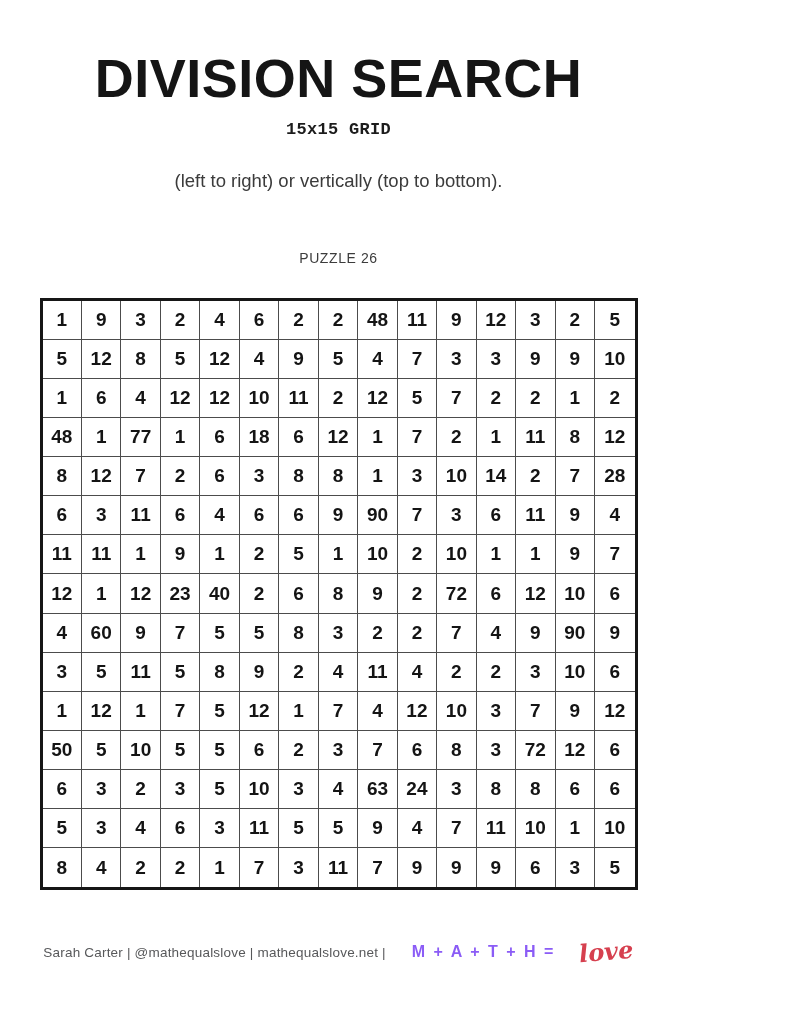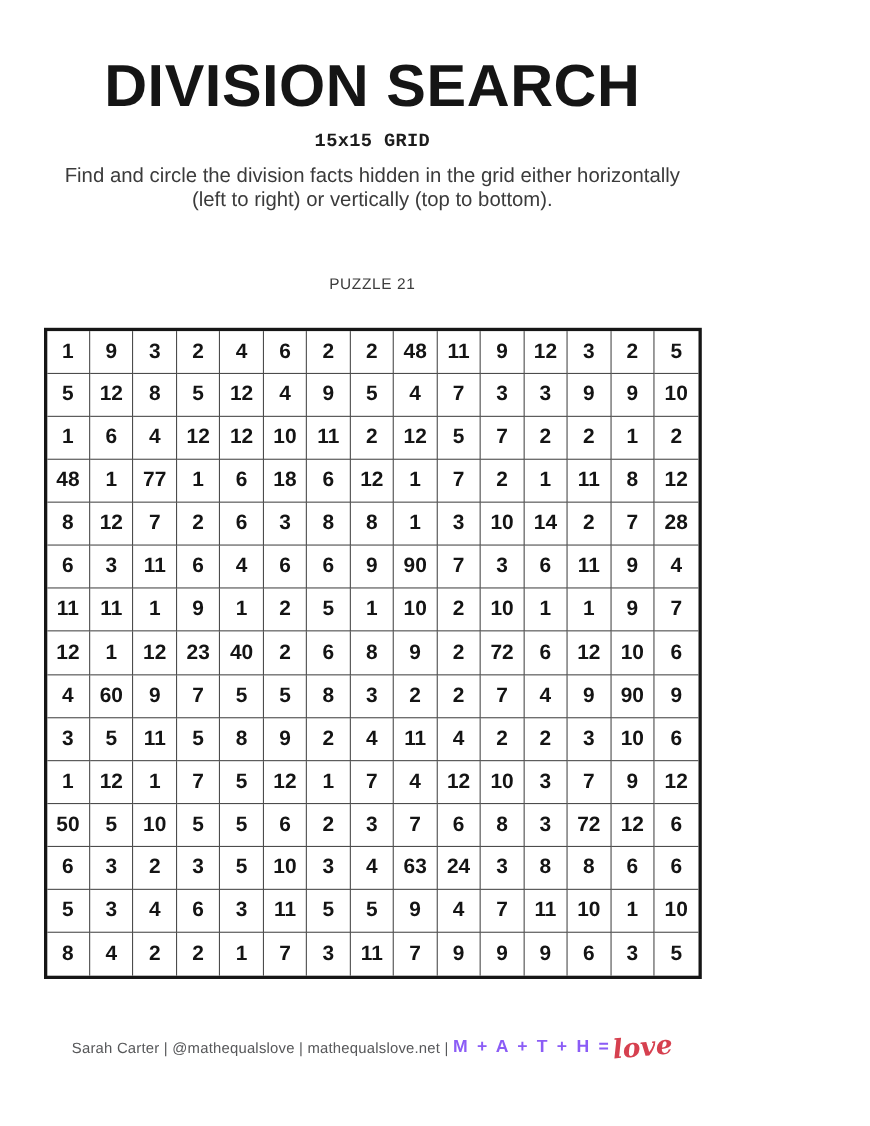--- a/index.html
+++ b/index.html
@@ -67,21 +67,21 @@
     font-weight: 700;
     color: #141414;
   }
   .cell:nth-child(15n) { border-right: none; }
   .cell:nth-last-child(-n+15) { border-bottom: none; }
   .footer {
     margin-top: 50px;
     display: flex;
     align-items: center;
     justify-content: center;
-    gap: 4px;
+    gap: 26px;
   }
   .credit {
     font-size: 13.5px;
     color: #57585a;
     letter-spacing: 0.2px;
   }
   .brand {
     font-size: 16px;
     font-weight: 700;
     color: #8b5cf6;
@@ -101,26 +101,25 @@
 </head>
 <body>
 
 <div class="page">
 
   <h1 class="title">DIVISION SEARCH</h1>
 
   <div class="subtitle">15x15 GRID</div>
 
   <p class="instructions">
-    <span>Find and circle the division facts hidden in the grid either horizontally</span>
     <br>
     <span>(left to right) or vertically (top to bottom).</span>
   </p>
 
-  <div class="puzzle-label">PUZZLE 21</div>
+  <div class="puzzle-label">PUZZLE 26</div>
 
   <div class="grid">
       <div class="cell">1</div>
       <div class="cell">9</div>
       <div class="cell">3</div>
       <div class="cell">2</div>
       <div class="cell">4</div>
       <div class="cell">6</div>
       <div class="cell">2</div>
       <div class="cell">2</div>

